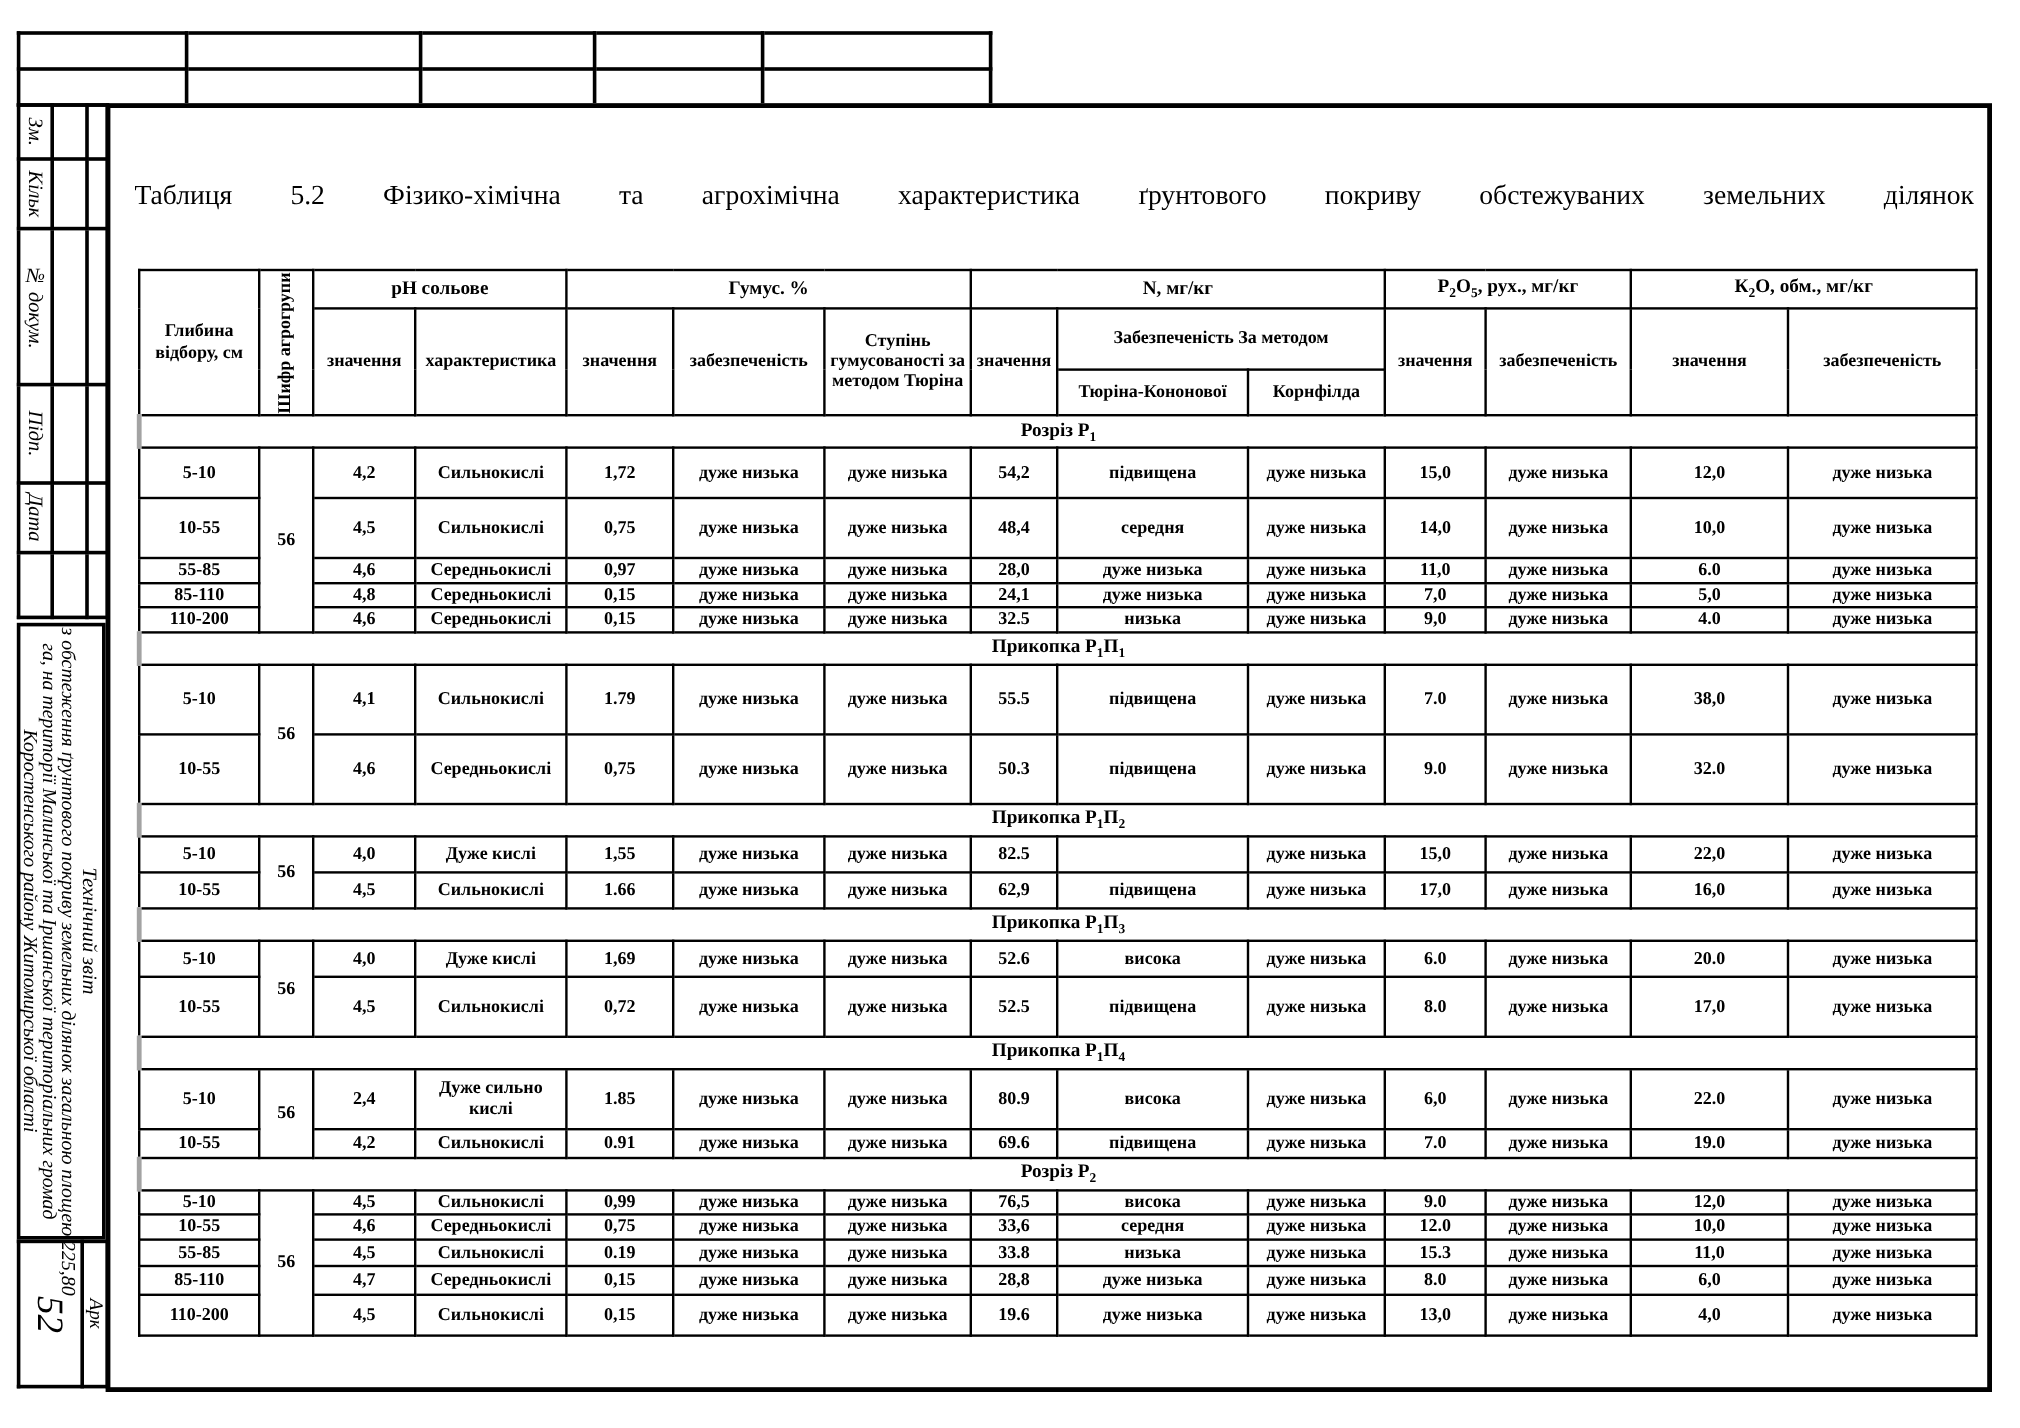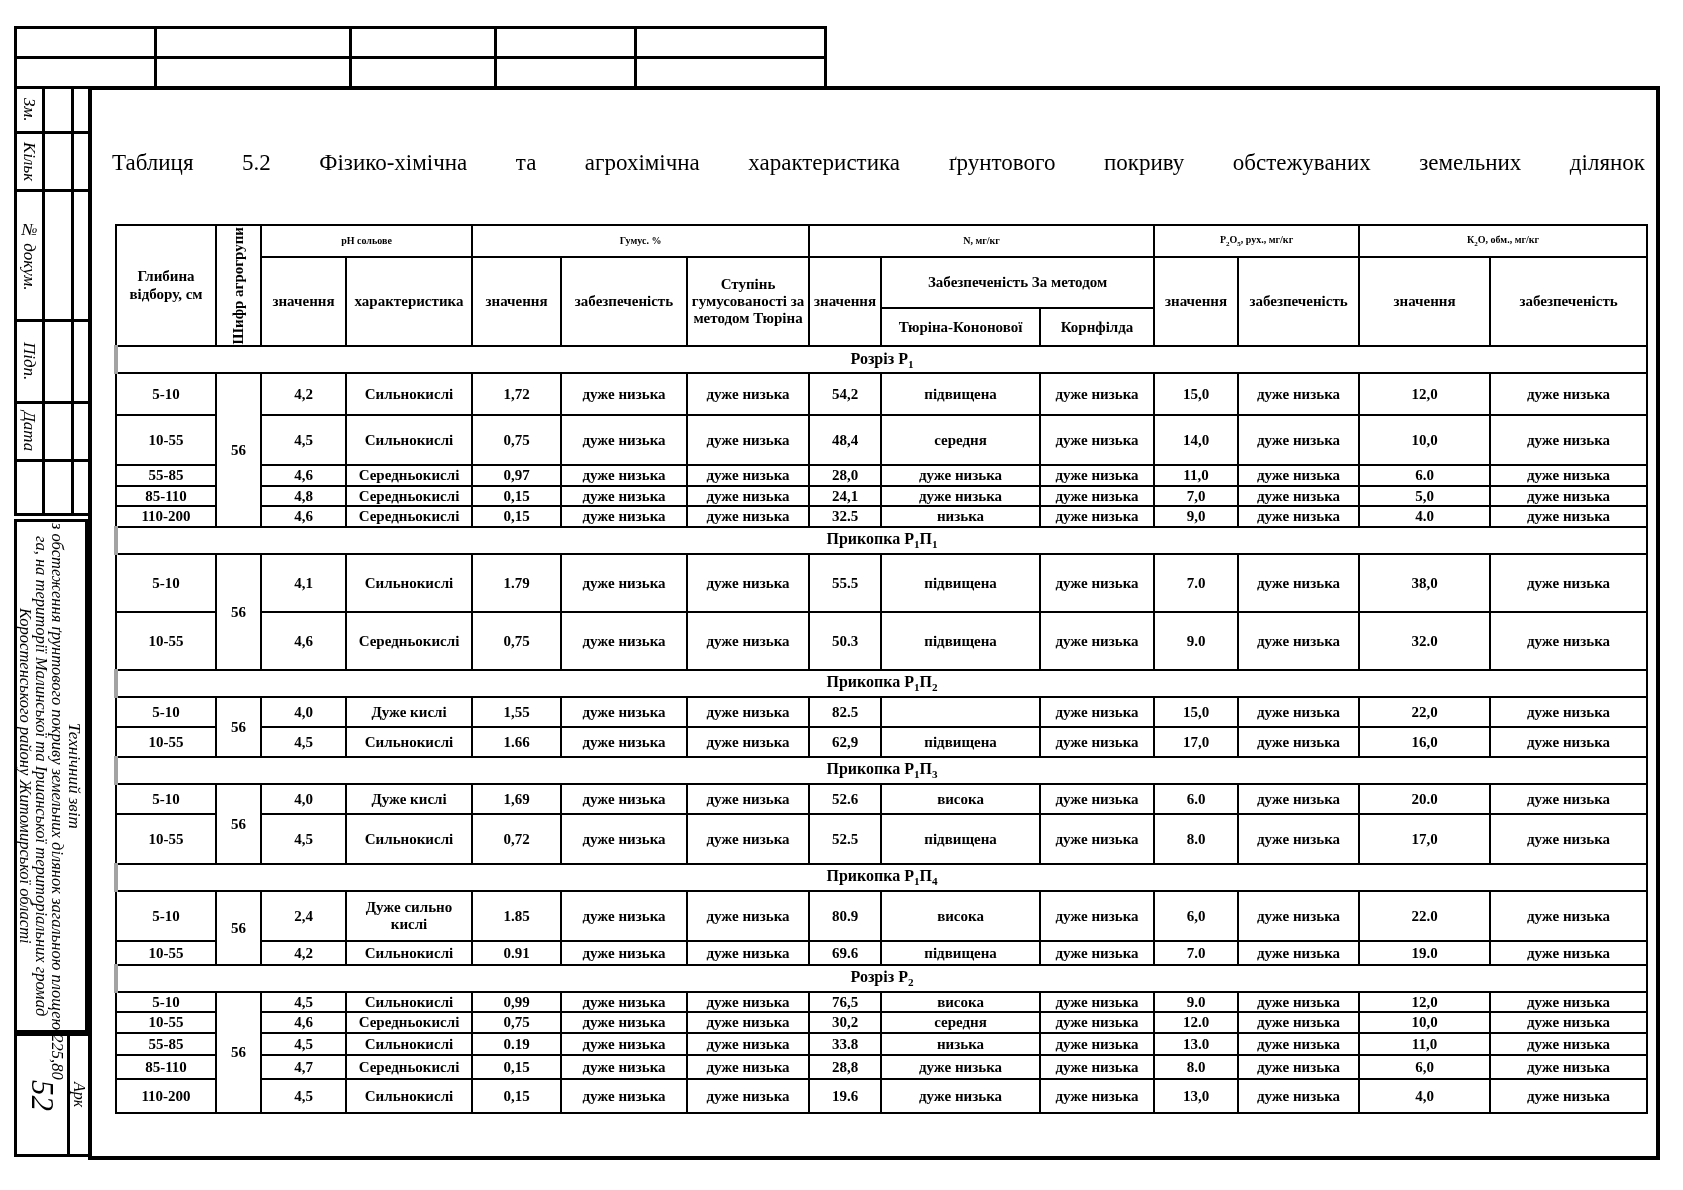--- a/index.html
+++ b/index.html
@@ -34,21 +34,21 @@
   
   .page-title{left:112px;top:150px;width:1533px;font-size:23px;letter-spacing:0;
     text-align:justify;text-align-last:justify;white-space:normal;}
 
   
   .soil-table{left:114px;top:224px;border-collapse:collapse;table-layout:fixed;width:1531px;
     font-size:15px;font-weight:bold;}
   .soil-table th,.soil-table td{border:2px solid #000;padding:1px 2px;text-align:center;vertical-align:middle;
     overflow:hidden;}
   .soil-table thead th{font-size:15px;line-height:1.15;}
-  .soil-table thead .grp{font-size:10px;}
+  .soil-table thead .grp{font-size:16px;}
   .soil-table tbody td{line-height:1.1;}
   .section-row td{border-left:4px solid #a3a3a3;border-right:2px solid #000;height:23px;font-size:16px;}
   .vhead{writing-mode:vertical-rl;transform:rotate(180deg);margin:0 auto;white-space:nowrap;font-size:15px;}
   sub{font-size:0.7em;}
 </style>
 </head>
 <body>
 
 <table class="abs top-stamp">
   <colgroup>
@@ -436,39 +436,39 @@
         <td>12,0</td>
         <td>дуже низька</td>
       </tr>
       <tr style="height: 20px;">
         <td>10-55</td>
         <td>4,6</td>
         <td>Середньокислі</td>
         <td>0,75</td>
         <td>дуже низька</td>
         <td>дуже низька</td>
-        <td>30,2</td>
+        <td>33,6</td>
         <td>середня</td>
         <td>дуже низька</td>
         <td>12.0</td>
         <td>дуже низька</td>
         <td>10,0</td>
         <td>дуже низька</td>
       </tr>
       <tr style="height: 22px;">
         <td>55-85</td>
         <td>4,5</td>
         <td>Сильнокислі</td>
         <td>0.19</td>
         <td>дуже низька</td>
         <td>дуже низька</td>
         <td>33.8</td>
         <td>низька</td>
         <td>дуже низька</td>
-        <td>13.0</td>
+        <td>15.3</td>
         <td>дуже низька</td>
         <td>11,0</td>
         <td>дуже низька</td>
       </tr>
       <tr style="height: 24px;">
         <td>85-110</td>
         <td>4,7</td>
         <td>Середньокислі</td>
         <td>0,15</td>
         <td>дуже низька</td>

